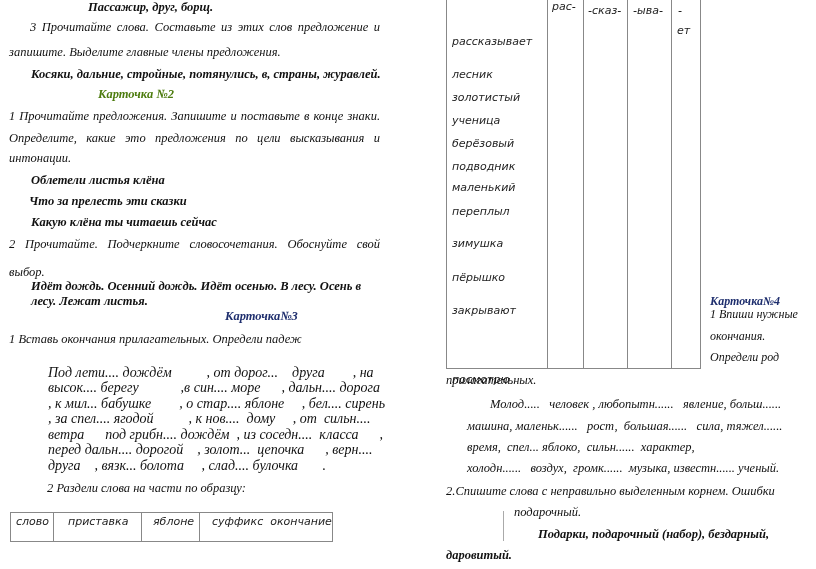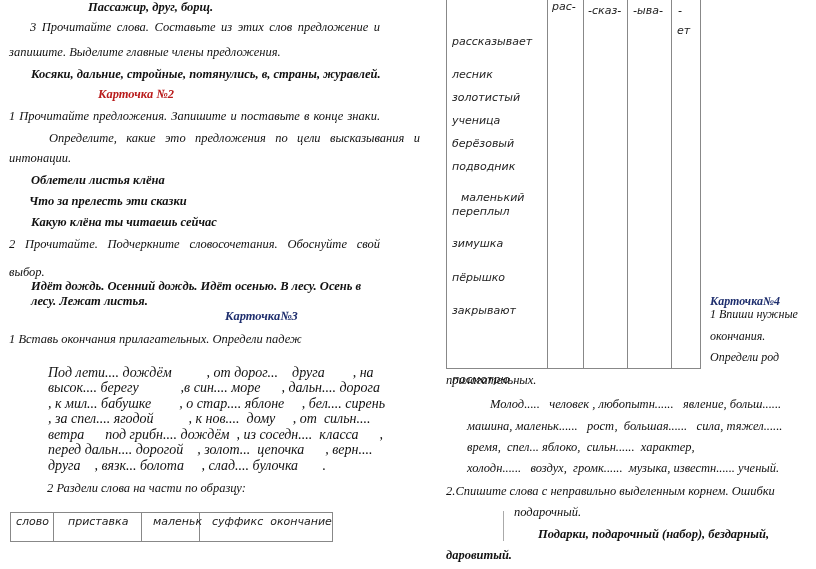--- a/index.html
+++ b/index.html
@@ -6,41 +6,41 @@
   body {
     width:816px; height:569px; position:relative; overflow:hidden;
     background:#ffffff; color:#111;
     font-family:"Liberation Serif","DejaVu Serif",serif;
     font-style:italic;
   }
   .abs { position:absolute; white-space:nowrap; }
   .t { font-size:12.5px; }
   .b { font-weight:bold; }
   .just { text-align:justify; text-align-last:justify; white-space:normal; }
-  .card2 { color:#b91c1c; font-weight:bold; font-size:12.5px; }
+  .card2 { color:#4d7c0f; font-weight:bold; font-size:12.5px; }
   .card3 { color:#1f2f6e; font-weight:bold; font-size:12.5px; }
   .card4 { color:#1f2f6e; font-weight:bold; font-size:12px; }
   .sans { font-family:"DejaVu Sans","Liberation Sans",sans-serif; font-style:italic; font-size:11px; color:#222; }
   .vline { position:absolute; background:#888; width:1px; }
   .hline { position:absolute; background:#888; height:1px; }
   .ex { font-size:14px; line-height:15.5px; }
 </style>
 </head>
 <body>
 
 <div class="abs t b" style="left:88px;top:0px;">Пассажир, друг, борщ.</div>
 
 <div class="abs t just" style="left:9px;top:20px;width:371px;padding-left:21px;box-sizing:border-box;">3 Прочитайте слова. Составьте из этих слов предложение и</div>
 <div class="abs t" style="left:9px;top:45px;">запишите.  Выделите главные члены предложения.</div>
 <div class="abs t b" style="left:31px;top:67px;">Косяки, дальние, стройные, потянулись, в, страны, журавлей.</div>
 
 <div class="abs card2" style="left:98px;top:87px;">Карточка №2</div>
 
 <div class="abs t just" style="left:9px;top:109px;width:371px;">1 Прочитайте предложения. Запишите и поставьте в конце знаки.</div>
-<div class="abs t just" style="left:9px;top:131px;width:371px;margin-left:40px;">Определите, какие это предложения по цели высказывания и</div>
+<div class="abs t just" style="left:9px;top:131px;width:371px;">Определите, какие это предложения по цели высказывания и</div>
 <div class="abs t" style="left:9px;top:151px;">интонации.</div>
 
 <div class="abs t b" style="left:31px;top:173px;">Облетели листья клёна</div>
 <div class="abs t b" style="left:29px;top:194px;">Что за прелесть эти сказки</div>
 <div class="abs t b" style="left:31px;top:215px;">Какую клёна ты читаешь сейчас</div>
 
 <div class="abs t just" style="left:9px;top:237px;width:371px;">2 Прочитайте. Подчеркните словосочетания. Обоснуйте свой</div>
 <div class="abs t" style="left:9px;top:265px;">выбор.</div>
 
 <div class="abs t b" style="left:31px;top:279px;">Идёт дождь. Осенний дождь. Идёт осенью. В лесу. Осень в</div>
@@ -59,21 +59,21 @@
 <div>
   <div class="hline" style="left:10px;top:512px;width:322px;"></div>
   <div class="hline" style="left:10px;top:541px;width:322px;"></div>
   <div class="vline" style="left:10px;top:512px;height:30px;"></div>
   <div class="vline" style="left:53px;top:512px;height:30px;"></div>
   <div class="vline" style="left:141px;top:512px;height:30px;"></div>
   <div class="vline" style="left:199px;top:512px;height:30px;"></div>
   <div class="vline" style="left:332px;top:512px;height:30px;"></div>
   <div class="abs sans" style="left:16px;top:515px;">слово</div>
   <div class="abs sans" style="left:68px;top:515px;">приставка</div>
-  <div class="abs sans" style="left:153px;top:515px;">маленьк</div>
+  <div class="abs sans" style="left:153px;top:515px;">яблоне</div>
   <div class="abs sans" style="left:212px;top:515px;white-space:pre;">суффикс  окончание</div>
 </div>
 
 <div>
   <div class="vline" style="left:446px;top:0px;height:368px;"></div>
   <div class="vline" style="left:547px;top:0px;height:368px;"></div>
   <div class="vline" style="left:583px;top:0px;height:368px;"></div>
   <div class="vline" style="left:627px;top:0px;height:368px;"></div>
   <div class="vline" style="left:671px;top:0px;height:368px;"></div>
   <div class="vline" style="left:700px;top:0px;height:368px;"></div>
@@ -84,21 +84,21 @@
   <div class="abs sans" style="left:633px;top:4px;">-ыва-</div>
   <div class="abs sans" style="left:678px;top:4px;">-</div>
   <div class="abs sans" style="left:677px;top:24px;">ет</div>
 
   <div class="abs sans" style="left:452px;top:35px;">рассказывает</div>
   <div class="abs sans" style="left:452px;top:68px;">лесник</div>
   <div class="abs sans" style="left:452px;top:91px;">золотистый</div>
   <div class="abs sans" style="left:452px;top:114px;">ученица</div>
   <div class="abs sans" style="left:452px;top:137px;">берёзовый</div>
   <div class="abs sans" style="left:452px;top:160px;">подводник</div>
-  <div class="abs sans" style="left:452px;top:191px;margin-left:9px;">маленький</div>
+  <div class="abs sans" style="left:452px;top:181px;">маленький</div>
   <div class="abs sans" style="left:452px;top:205px;">переплыл</div>
   <div class="abs sans" style="left:452px;top:237px;">зимушка</div>
   <div class="abs sans" style="left:452px;top:271px;">пёрышко</div>
   <div class="abs sans" style="left:452px;top:304px;">закрывают</div>
   <div class="abs sans" style="left:452px;top:337px;margin-top:36px;">посмотрю</div>
 </div>
 
 <div class="abs card4" style="left:710px;top:287px;margin-top:7px;">Карточка№4</div>
 <div class="abs" style="left:710px;top:307px;font-size:12px;">1 Впиши нужные</div>
 <div class="abs" style="left:710px;top:329px;font-size:12px;">окончания.</div>

